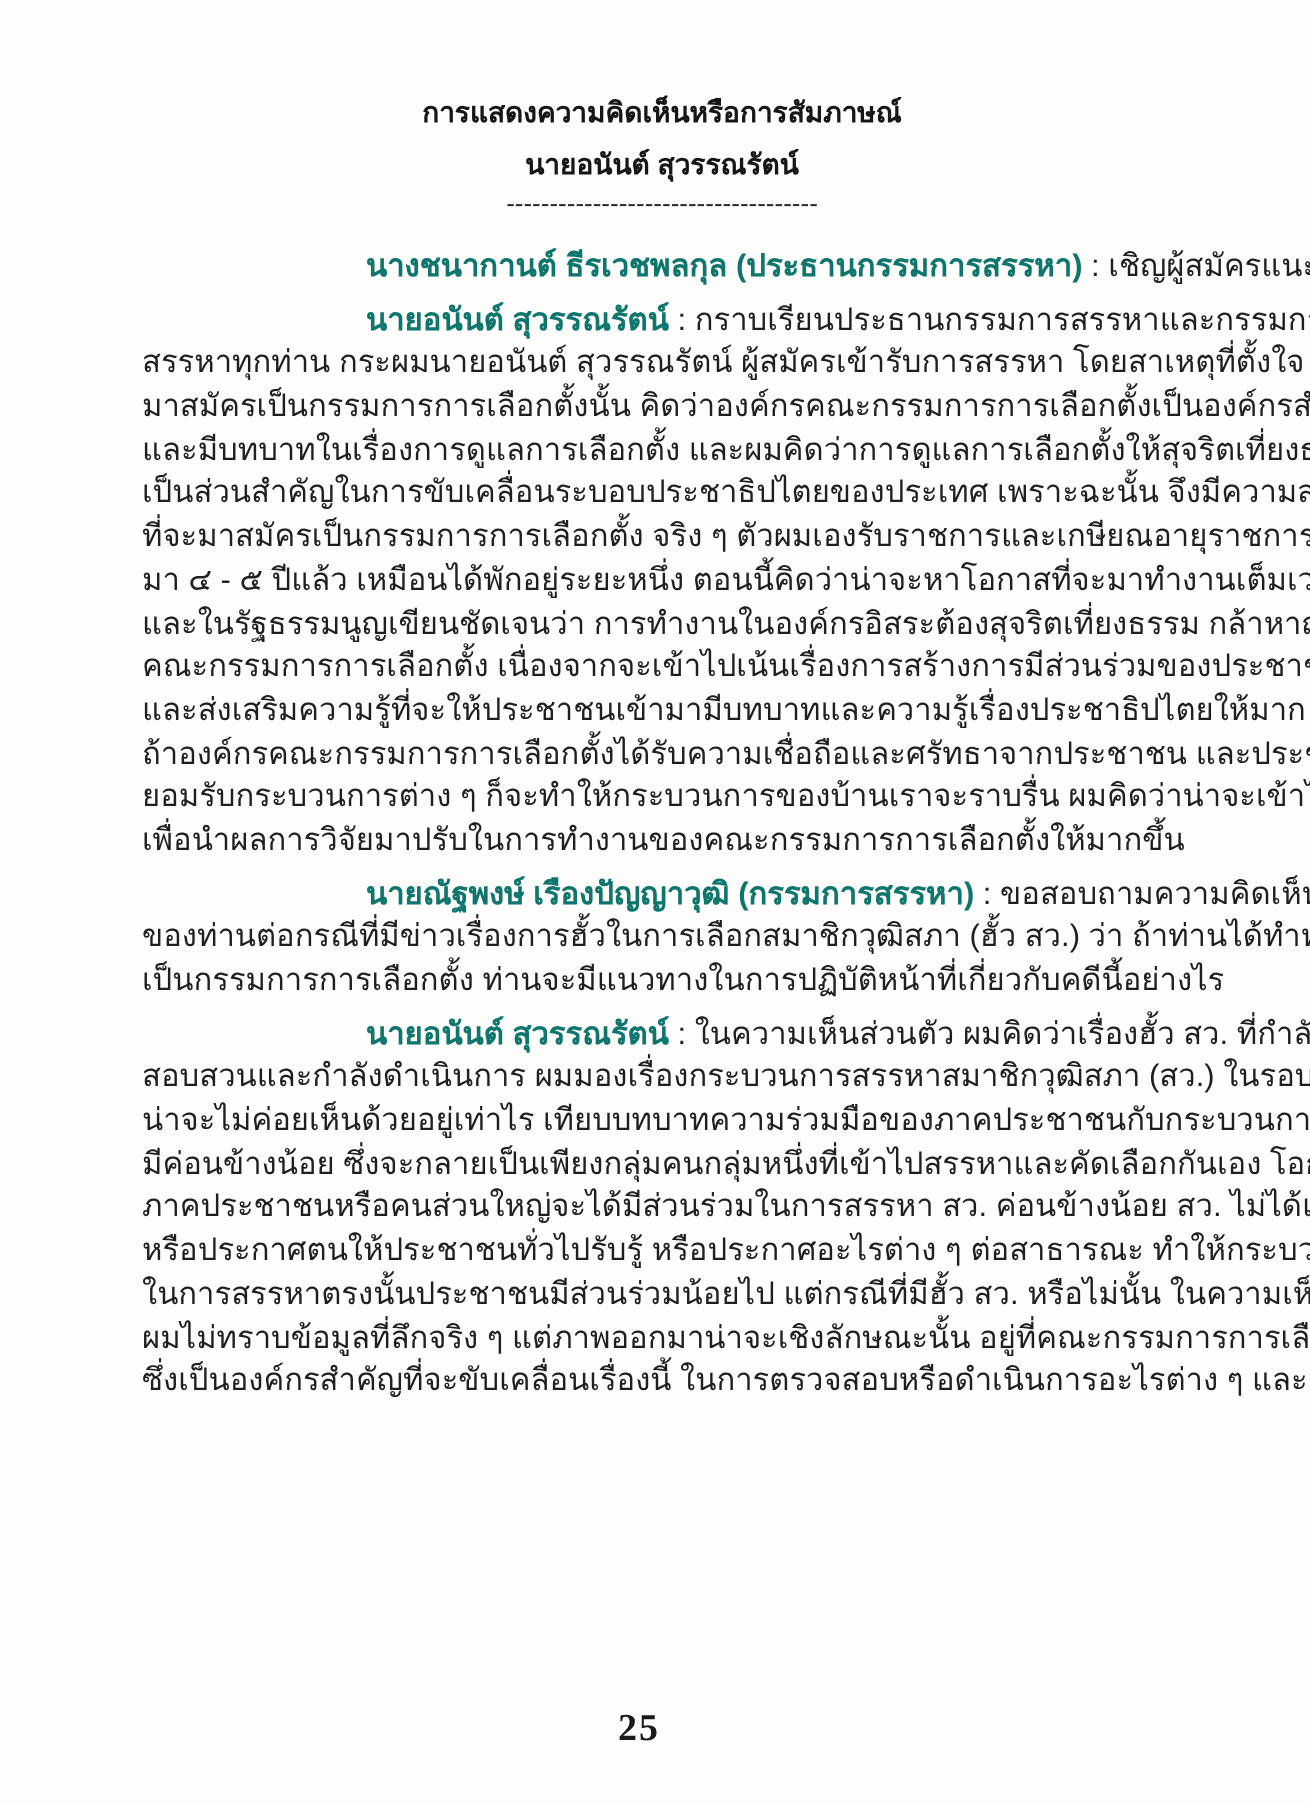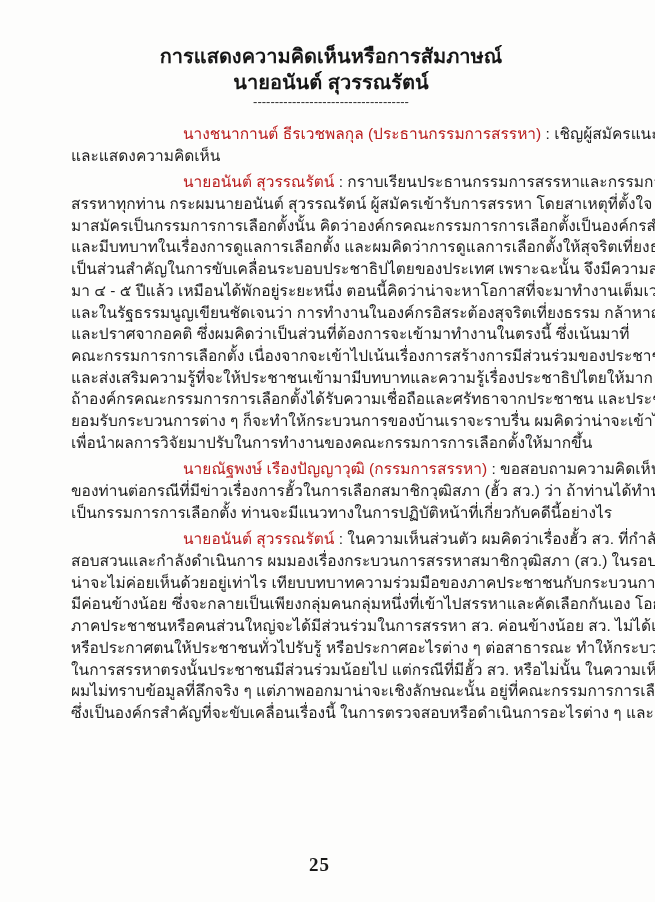--- a/index.html
+++ b/index.html
@@ -19,21 +19,21 @@
     box-sizing: border-box;
     width: 655px;
     height: 902px;
     padding: 43px 20px 0 71px;
     background: #fdfdfc;
   }
   .title-block {
     text-align: center;
     transform: translateX(-22px);
     font-weight: bold;
-    font-size: 20px;
+    font-size: 14px;
     line-height: 26px;
     color: #161616;
   }
   .divider {
     text-align: center;
     transform: translateX(-22px);
     font-size: 13px;
     line-height: 14px;
     margin-top: 0px;
     color: #2c2c2c;
@@ -45,21 +45,21 @@
     line-height: 21.7px;
   }
   .para { margin-top: 5px; }
   .para:first-child { margin-top: 0; }
   .line {
     height: 21.7px;
     white-space: nowrap;
     overflow: visible;
   }
   .first-line { padding-left: 112px; }
-  .speaker { font-weight: normal; color: #b91c1c; }
+  .speaker { font-weight: bold; color: #0f766e; }
   .page-number {
     position: absolute;
     top: 854px;
     left: -8px;
     width: 655px;
     text-align: center;
     font-family: "Liberation Serif", "DejaVu Serif", serif;
     font-weight: bold;
     font-size: 19px;
     letter-spacing: 1px;
@@ -74,31 +74,30 @@
   <div class="title-block">
     <div class="title-line">การแสดงความคิดเห็นหรือการสัมภาษณ์</div>
     <div class="title-line">นายอนันต์  สุวรรณรัตน์</div>
   </div>
 
   <div class="divider">------------------------------------</div>
 
   <div class="transcript">
       <div class="para">
         <div class="line first-line"><span class="speaker">นางชนากานต์  ธีรเวชพลกุล  (ประธานกรรมการสรรหา)</span><span> : เชิญผู้สมัครแนะนำตัว</span></div>
-        <div class="line">และแสดงความคิดเห็น</div>
       </div>
       <div class="para">
         <div class="line first-line"><span class="speaker">นายอนันต์  สุวรรณรัตน์</span><span> : กราบเรียนประธานกรรมการสรรหาและกรรมการ</span></div>
         <div class="line">สรรหาทุกท่าน กระผมนายอนันต์ สุวรรณรัตน์ ผู้สมัครเข้ารับการสรรหา โดยสาเหตุที่ตั้งใจ</div>
         <div class="line">มาสมัครเป็นกรรมการการเลือกตั้งนั้น คิดว่าองค์กรคณะกรรมการการเลือกตั้งเป็นองค์กรสำคัญ</div>
         <div class="line">และมีบทบาทในเรื่องการดูแลการเลือกตั้ง และผมคิดว่าการดูแลการเลือกตั้งให้สุจริตเที่ยงธรรม</div>
         <div class="line">เป็นส่วนสำคัญในการขับเคลื่อนระบอบประชาธิปไตยของประเทศ เพราะฉะนั้น จึงมีความสนใจ</div>
+        <div class="line">ที่จะมาสมัครเป็นกรรมการการเลือกตั้ง จริง ๆ ตัวผมเองรับราชการและเกษียณอายุราชการ</div>
         <div class="line">มา ๔ - ๕ ปีแล้ว เหมือนได้พักอยู่ระยะหนึ่ง ตอนนี้คิดว่าน่าจะหาโอกาสที่จะมาทำงานเต็มเวลา</div>
         <div class="line">และในรัฐธรรมนูญเขียนชัดเจนว่า การทำงานในองค์กรอิสระต้องสุจริตเที่ยงธรรม กล้าหาญ</div>
-        <div class="line">และปราศจากอคติ ซึ่งผมคิดว่าเป็นส่วนที่ต้องการจะเข้ามาทำงานในตรงนี้ ซึ่งเน้นมาที่</div>
         <div class="line">คณะกรรมการการเลือกตั้ง เนื่องจากจะเข้าไปเน้นเรื่องการสร้างการมีส่วนร่วมของประชาชน</div>
         <div class="line">และส่งเสริมความรู้ที่จะให้ประชาชนเข้ามามีบทบาทและความรู้เรื่องประชาธิปไตยให้มาก ผมคิดว่า</div>
         <div class="line">ถ้าองค์กรคณะกรรมการการเลือกตั้งได้รับความเชื่อถือและศรัทธาจากประชาชน และประชาชน</div>
         <div class="line">ยอมรับกระบวนการต่าง ๆ ก็จะทำให้กระบวนการของบ้านเราจะราบรื่น ผมคิดว่าน่าจะเข้าไป</div>
         <div class="line">เพื่อนำผลการวิจัยมาปรับในการทำงานของคณะกรรมการการเลือกตั้งให้มากขึ้น</div>
       </div>
       <div class="para">
         <div class="line first-line"><span class="speaker">นายณัฐพงษ์  เรืองปัญญาวุฒิ  (กรรมการสรรหา)</span><span> : ขอสอบถามความคิดเห็น</span></div>
         <div class="line">ของท่านต่อกรณีที่มีข่าวเรื่องการฮั้วในการเลือกสมาชิกวุฒิสภา (ฮั้ว สว.) ว่า ถ้าท่านได้ทำหน้าที่</div>
         <div class="line">เป็นกรรมการการเลือกตั้ง ท่านจะมีแนวทางในการปฏิบัติหน้าที่เกี่ยวกับคดีนี้อย่างไร</div>

